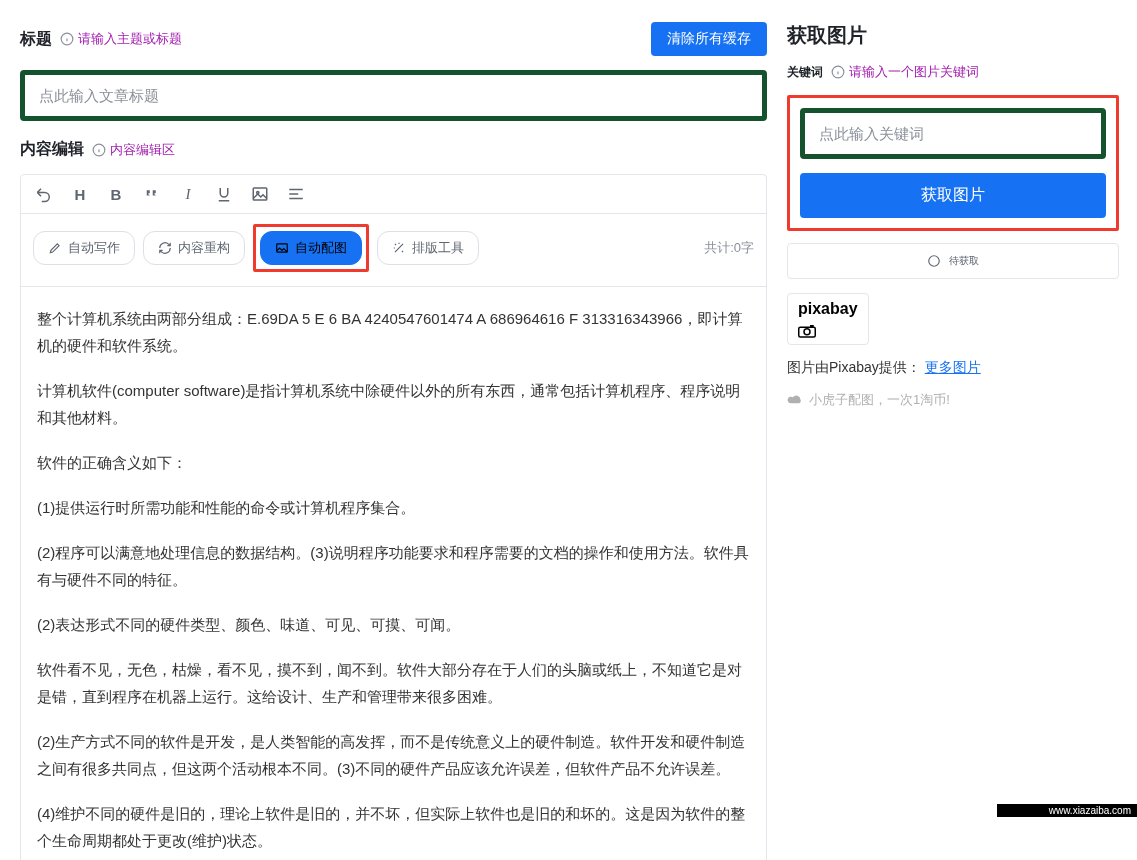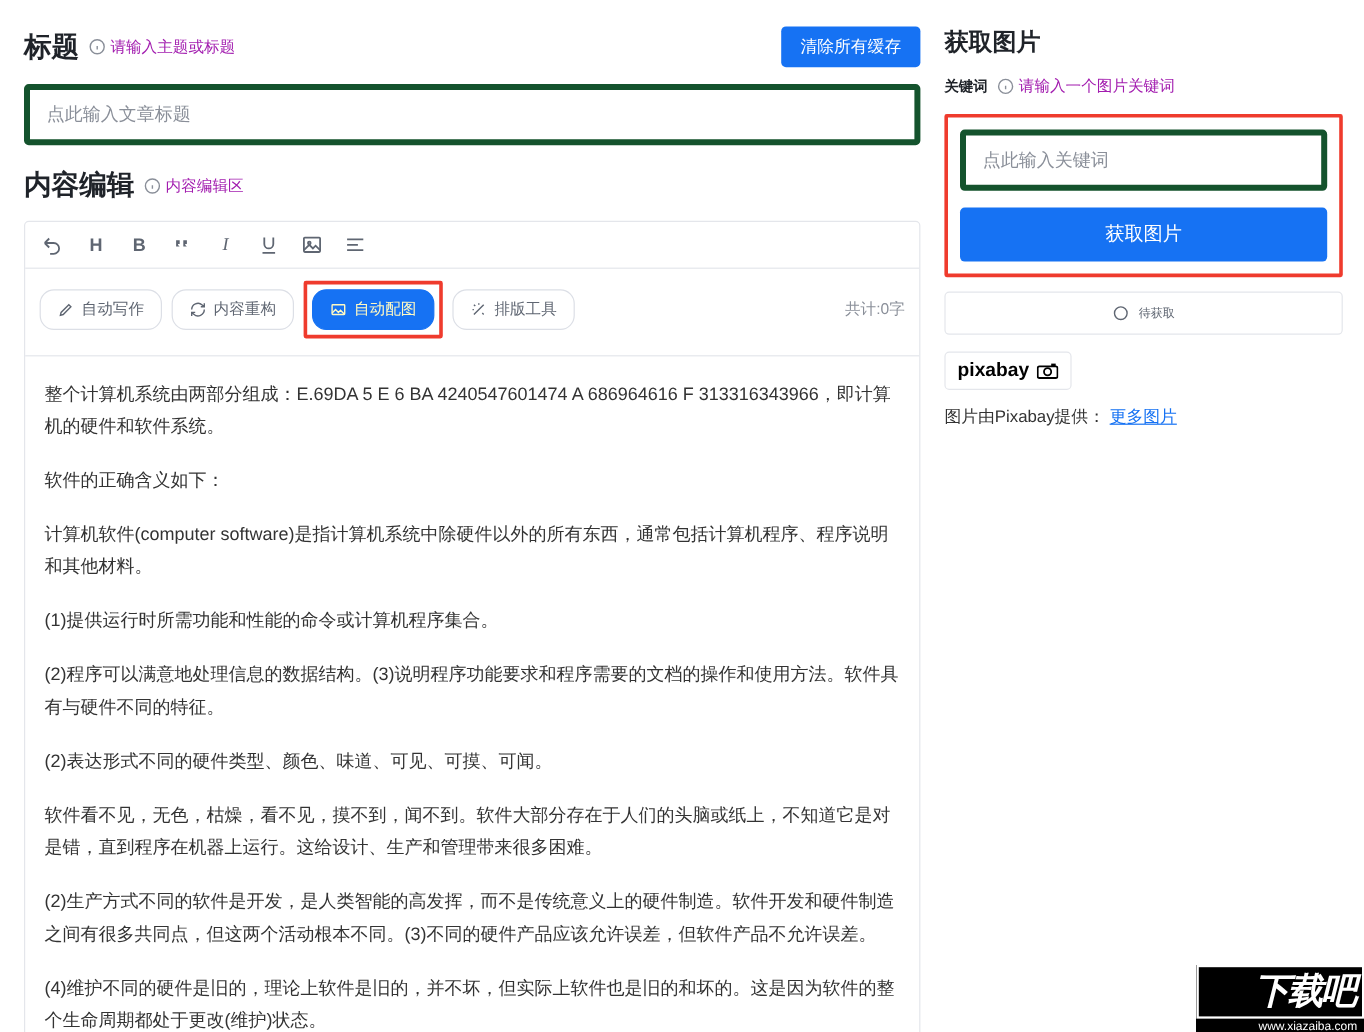--- a/index.html
+++ b/index.html
@@ -8,21 +8,21 @@
   background: #fff;
   width: 1137px;
   height: 860px;
   display: flex;
   overflow: hidden;
 }
 .main-col { flex: 1; padding: 22px 20px 0 20px; }
 .side-col { width: 350px; padding: 22px 18px 0 0; }
 .section-header { display: flex; align-items: center; justify-content: space-between; margin-bottom: 14px; }
 .section-title-wrap { display: flex; align-items: center; gap: 8px; }
-.section-title { font-size: 23px; font-weight: 700; color: #1f2329; }
+.section-title { font-size: 16px; font-weight: 700; color: #1f2329; }
 .section-hint { font-size: 13px; color: #a21caf; display: inline-flex; align-items: center; gap: 4px; }
 .hint-icon { display: inline-flex; width: 14px; height: 14px; }
 .btn-primary {
   background: #1672f3;
   color: #fff;
   border: none;
   border-radius: 4px;
   padding: 8px 16px;
   font-size: 14px;
   cursor: pointer;
@@ -81,21 +81,21 @@
   border-radius: 12px;
   padding: 7px 14px;
   font-size: 13px;
   display: inline-flex;
   align-items: center;
   gap: 6px;
   cursor: pointer;
 }
 .pill-btn.active {
   background: #1672f3;
-  color: #fef9c3;
+  color: #000000;
   border-color: #1672f3;
 }
 .pill-icon { display: inline-flex; width: 14px; height: 14px; }
 .highlight-box { border: 3px solid #ef3b2d; padding: 4px; border-radius: 2px; }
 .count-text { margin-left: auto; font-size: 13px; color: #8a8f99; }
 .editor-body {
   padding: 18px 16px 0 16px;
   font-size: 15px;
   color: #333;
   line-height: 1.8;
@@ -120,28 +120,29 @@
   font-size: 10px;
   display: inline-flex;
   align-items: center;
   justify-content: center;
   gap: 8px;
   cursor: pointer;
   margin-top: 12px;
 }
 .pixabay-tag {
   display: inline-flex;
-  align-items: center;
+  align-items: flex-start;
   gap: 6px;
   border: 1px solid #e4e6eb;
   border-radius: 4px;
   padding: 6px 10px;
   margin-top: 14px;
   font-family: "Segoe UI", sans-serif;
   font-weight: 600;
+  flex-direction: column;
 }
 .provider-line { margin-top: 14px; font-size: 14px; color: #333; }
 .provider-line a { color: #1672f3; text-decoration: underline; }
 .footer-note { margin-top: 14px; font-size: 13px; color: #b0b0b0; display: flex; align-items: center; gap: 6px; }
 .watermark-wrap {
   position: fixed;
   right: 0;
   bottom: 0;
   width: 140px;
   height: 56px;
@@ -262,22 +263,22 @@
               <path d="M5 19L19 5M5 5l2 2M17 17l2 2M12 3v2M3 12h2"></path>
             </svg>
         </span>
         <span>排版工具</span>
       </button>
       <span class="count-text">共计:0字</span>
     </div>
 
     <div class="editor-body" id="editor-body">
         <p>整个计算机系统由两部分组成：E.69DA 5 E 6 BA 4240547601474 A 686964616 F 313316343966，即计算机的硬件和软件系统。</p>
+        <p>计算机软件(computer software)是指计算机系统中除硬件以外的所有东西，通常包括计算机程序、程序说明和其他材料。</p>
         <p>软件的正确含义如下：</p>
-        <p>计算机软件(computer software)是指计算机系统中除硬件以外的所有东西，通常包括计算机程序、程序说明和其他材料。</p>
         <p>(1)提供运行时所需功能和性能的命令或计算机程序集合。</p>
         <p>(2)程序可以满意地处理信息的数据结构。(3)说明程序功能要求和程序需要的文档的操作和使用方法。软件具有与硬件不同的特征。</p>
         <p>(2)表达形式不同的硬件类型、颜色、味道、可见、可摸、可闻。</p>
         <p>软件看不见，无色，枯燥，看不见，摸不到，闻不到。软件大部分存在于人们的头脑或纸上，不知道它是对是错，直到程序在机器上运行。这给设计、生产和管理带来很多困难。</p>
         <p>(2)生产方式不同的软件是开发，是人类智能的高发挥，而不是传统意义上的硬件制造。软件开发和硬件制造之间有很多共同点，但这两个活动根本不同。(3)不同的硬件产品应该允许误差，但软件产品不允许误差。</p>
         <p>(4)维护不同的硬件是旧的，理论上软件是旧的，并不坏，但实际上软件也是旧的和坏的。这是因为软件的整个生命周期都处于更改(维护)状态。</p>
       </div>
   </div>
 </div>
 
@@ -322,18 +323,25 @@
           <rect x="16" y="1" width="5" height="3"></rect>
         </svg>
     </span>
   </div>
 
   <div class="provider-line">
     <span>图片由Pixabay提供：</span>
     <a href="#">更多图片</a>
   </div>
 
+  <div class="footer-note">
+    <span style="display:inline-flex;width:16px;height:12px">
+      <svg viewBox="0 0 24 18" fill="#b0b0b0">
+          <path d="M6 14a5 5 0 1 1 3-9 6 6 0 0 1 11 3 4 4 0 0 1-2 6H6z"></path>
+        </svg>
+    </span>
+    <span>小虎子配图，一次1淘币!</span>
+  </div>
 </div>
 
 <div class="watermark-wrap">
-  <div class="wm-big">下载吧</div>
   <div class="wm-small">www.xiazaiba.com</div>
 </div>
 
 </body></html>

